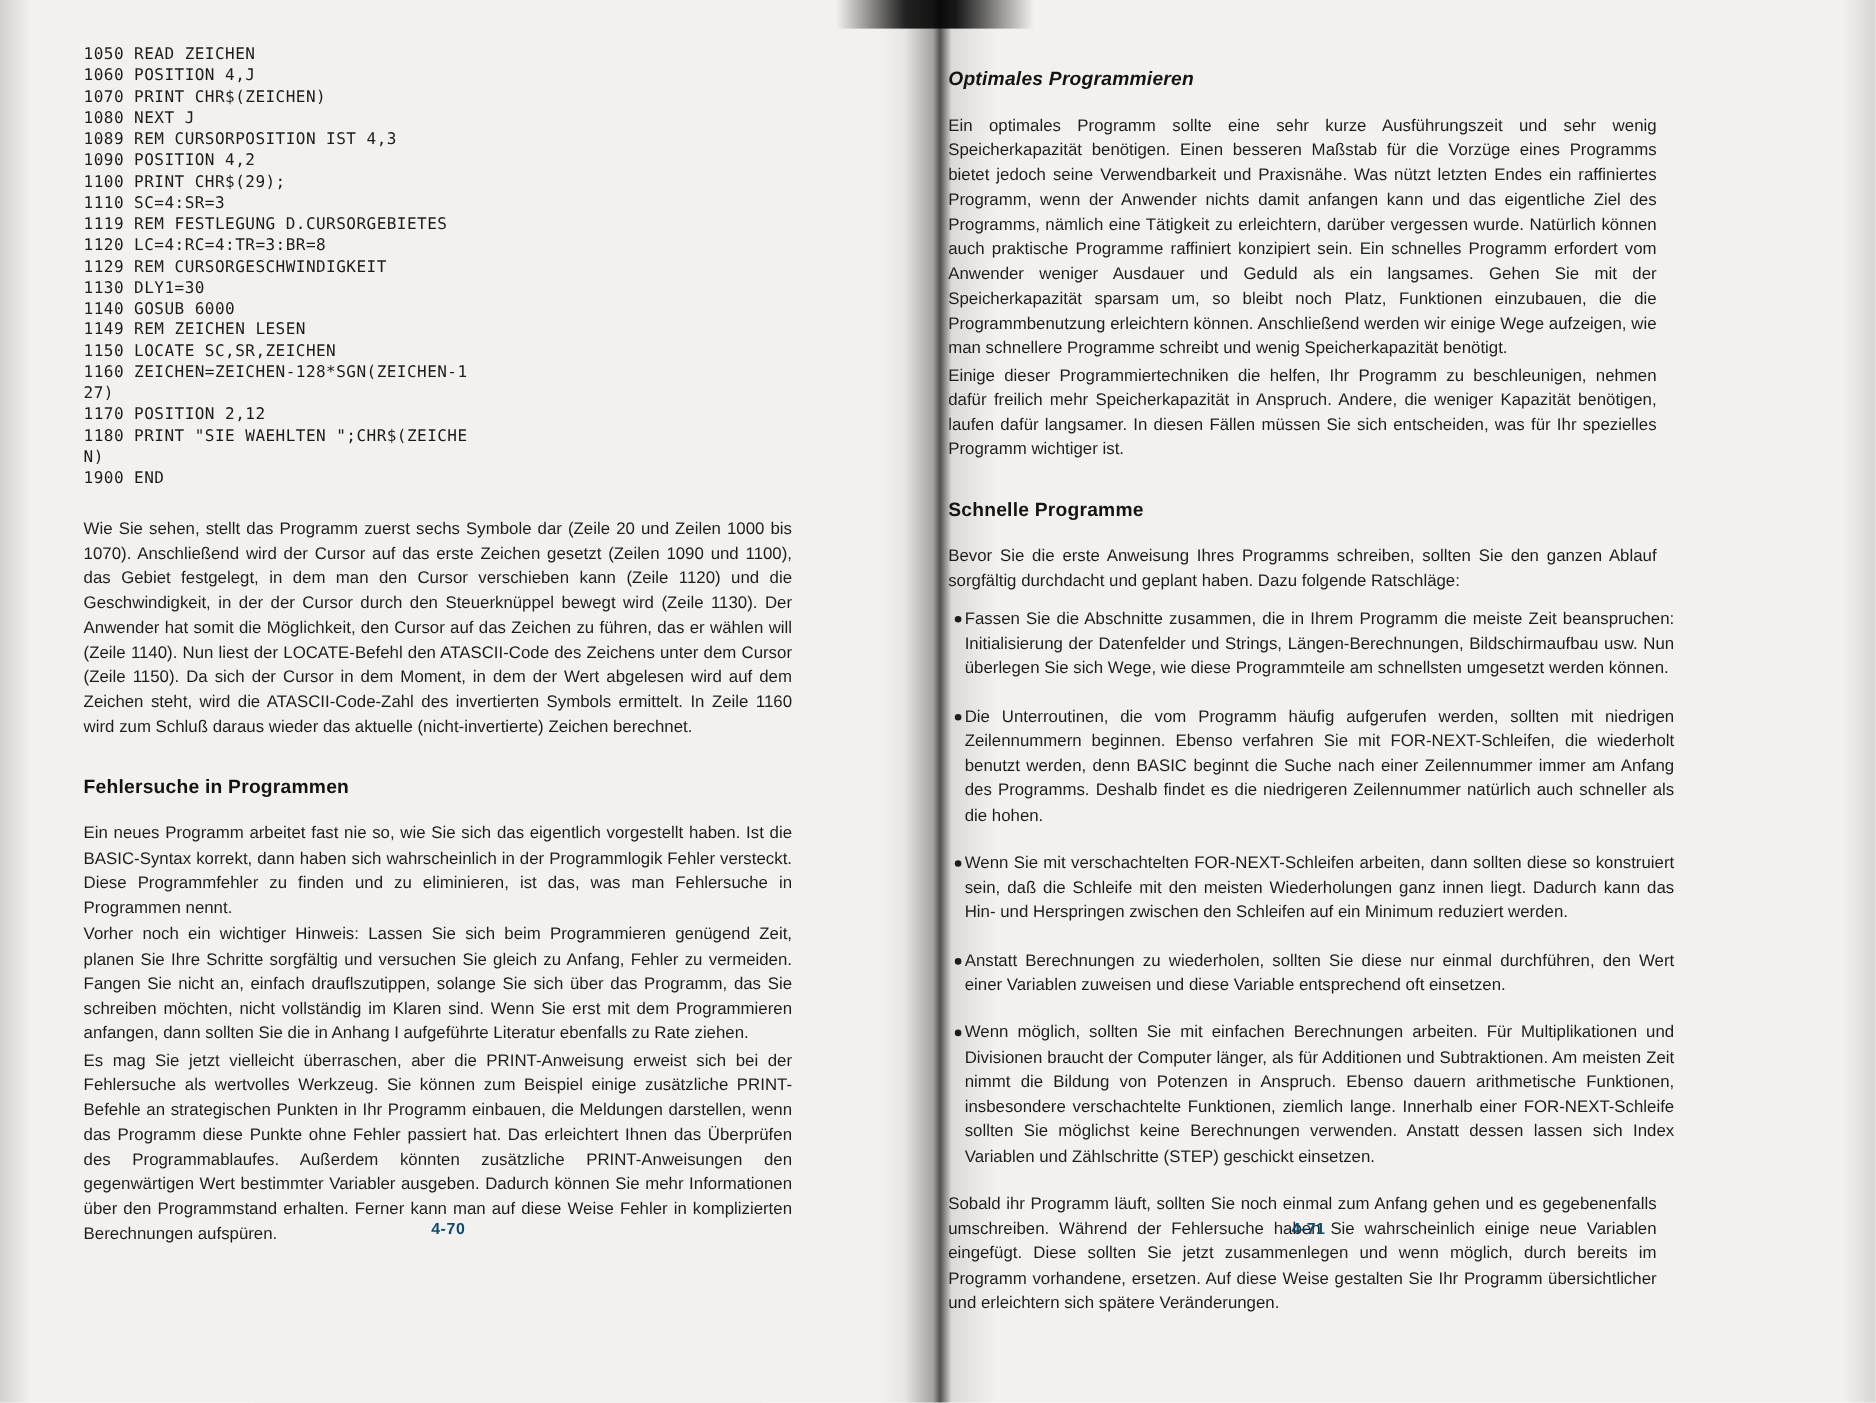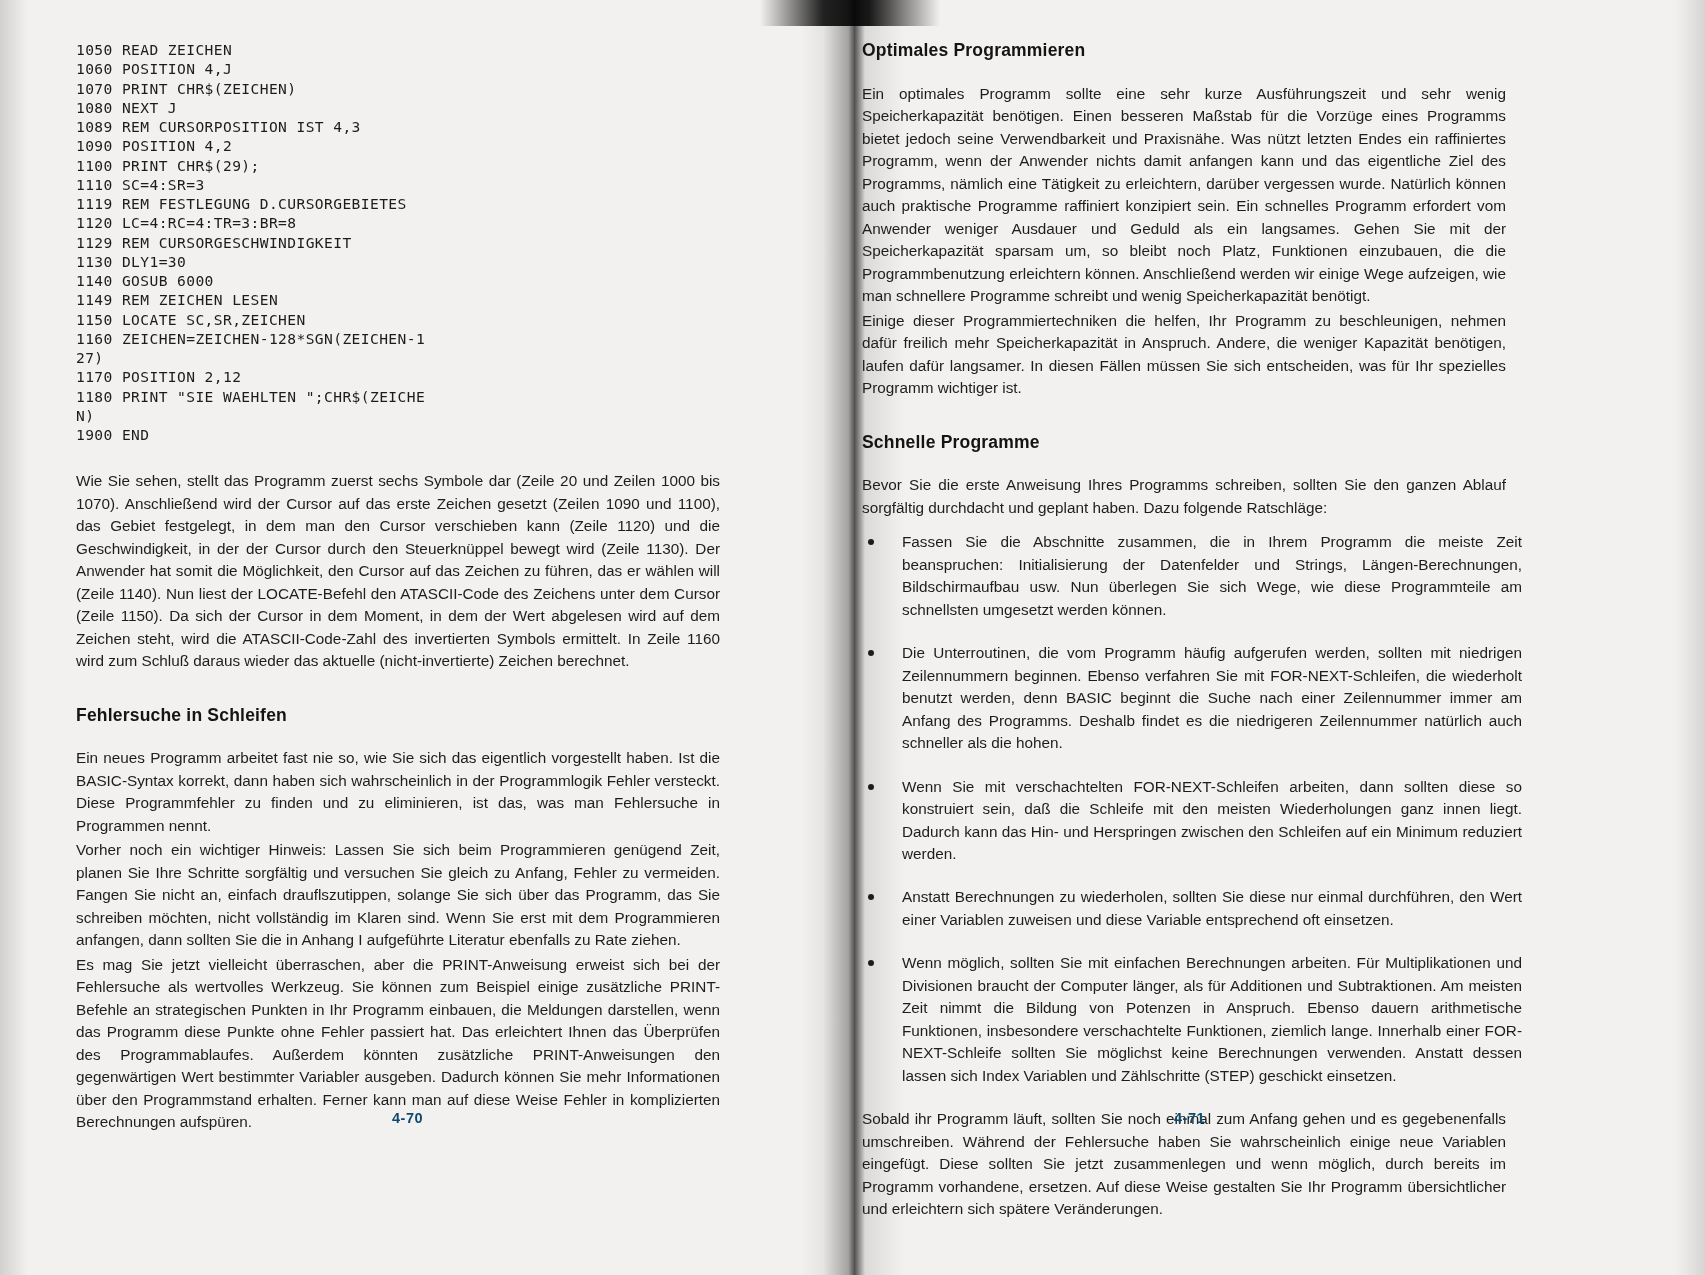--- a/index.html
+++ b/index.html
@@ -105,30 +105,30 @@
     margin-bottom: 17px;
   }
 
   h2 {
     font-size: 17.5px;
     font-weight: bold;
     margin: 30px 0 19px 0;
     letter-spacing: 0.2px;
     color: #141414;
   }
-  h2.first { margin-top: 0; }
+  h2.first { margin-top: 21px; font-style: italic; }
 
   ul.tips {
     list-style: none;
     margin: 12px 0 0 0;
     padding: 0;
   }
   ul.tips li {
     position: relative;
-    padding-left: 40px;
+    padding-left: 15px;
     margin-bottom: 21px;
     text-align: justify;
   }
   ul.tips li::before {
     content: "";
     position: absolute;
     left: 6px;
     top: 8px;
     width: 6px;
     height: 6px;
@@ -178,21 +178,21 @@
 1150 LOCATE SC,SR,ZEICHEN
 1160 ZEICHEN=ZEICHEN-128*SGN(ZEICHEN-1
 27)
 1170 POSITION 2,12
 1180 PRINT "SIE WAEHLTEN ";CHR$(ZEICHE
 N)
 1900 END</div>
 
   <p class="para-gap">Wie Sie sehen, stellt das Programm zuerst sechs Symbole dar (Zeile 20 und Zeilen 1000 bis 1070). Anschließend wird der Cursor auf das erste Zeichen gesetzt (Zeilen 1090 und 1100), das Gebiet festgelegt, in dem man den Cursor verschieben kann (Zeile 1120) und die Geschwindigkeit, in der der Cursor durch den Steuerknüppel bewegt wird (Zeile 1130). Der Anwender hat somit die Möglichkeit, den Cursor auf das Zeichen zu führen, das er wählen will (Zeile 1140). Nun liest der LOCATE-Befehl den ATASCII-Code des Zeichens unter dem Cursor (Zeile 1150). Da sich der Cursor in dem Moment, in dem der Wert abgelesen wird auf dem Zeichen steht, wird die ATASCII-Code-Zahl des invertierten Symbols ermittelt. In Zeile 1160 wird zum Schluß daraus wieder das aktuelle (nicht-invertierte) Zeichen berechnet.</p>
 
-  <h2>Fehlersuche in Schleifen</h2>
+  <h2>Fehlersuche in Programmen</h2>
 
   <p class="para">Ein neues Programm arbeitet fast nie so, wie Sie sich das eigentlich vorgestellt haben. Ist die BASIC-Syntax korrekt, dann haben sich wahrscheinlich in der Programmlogik Fehler versteckt. Diese Programmfehler zu finden und zu eliminieren, ist das, was man Fehlersuche in Programmen nennt.</p>
   <p class="para">Vorher noch ein wichtiger Hinweis: Lassen Sie sich beim Programmieren genügend Zeit, planen Sie Ihre Schritte sorgfältig und versuchen Sie gleich zu Anfang, Fehler zu vermeiden. Fangen Sie nicht an, einfach drauflszutippen, solange Sie sich über das Programm, das Sie schreiben möchten, nicht vollständig im Klaren sind. Wenn Sie erst mit dem Programmieren anfangen, dann sollten Sie die in Anhang I aufgeführte Literatur ebenfalls zu Rate ziehen.</p>
   <p class="para">Es mag Sie jetzt vielleicht überraschen, aber die PRINT-Anweisung erweist sich bei der Fehlersuche als wertvolles Werkzeug. Sie können zum Beispiel einige zusätzliche PRINT-Befehle an strategischen Punkten in Ihr Programm einbauen, die Meldungen darstellen, wenn das Programm diese Punkte ohne Fehler passiert hat. Das erleichtert Ihnen das Überprüfen des Programmablaufes. Außerdem könnten zusätzliche PRINT-Anweisungen den gegenwärtigen Wert bestimmter Variabler ausgeben. Dadurch können Sie mehr Informationen über den Programmstand erhalten. Ferner kann man auf diese Weise Fehler in komplizierten Berechnungen aufspüren.</p>
 </div>
 
 <div class="folio folio-left">4-70</div>
 
 <div class="col col-right">
   <h2 class="first">Optimales Programmieren</h2>

